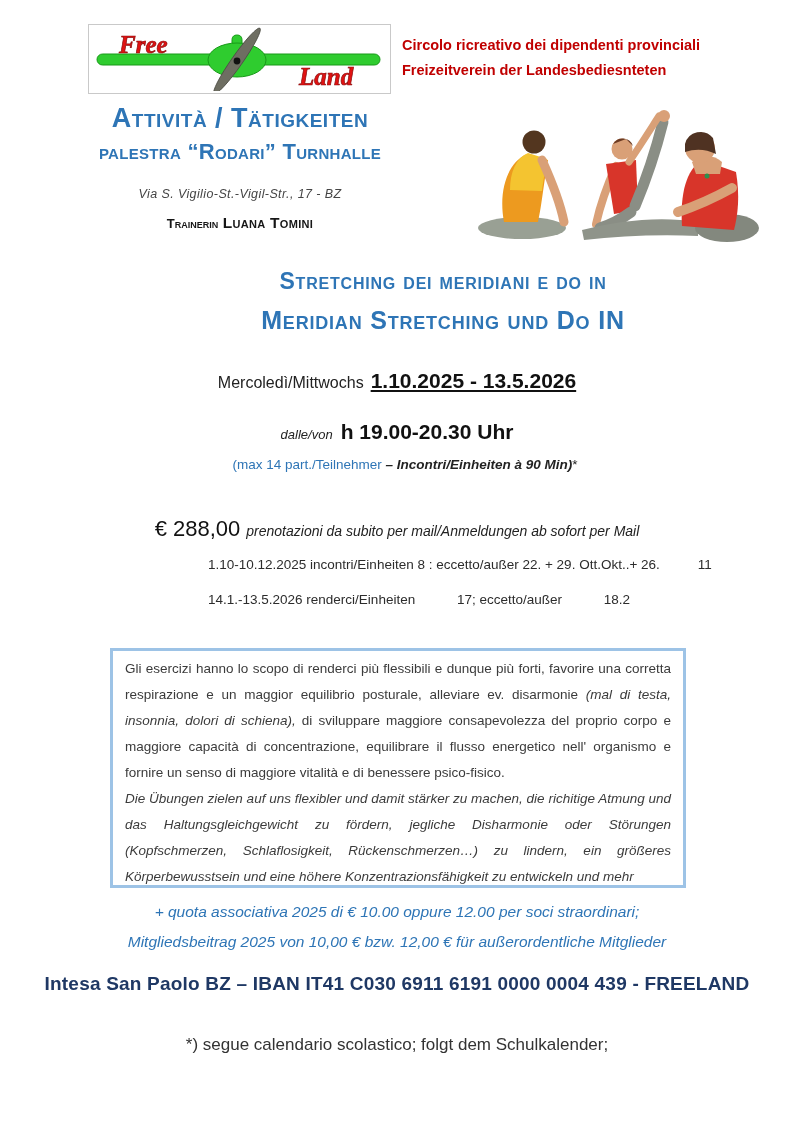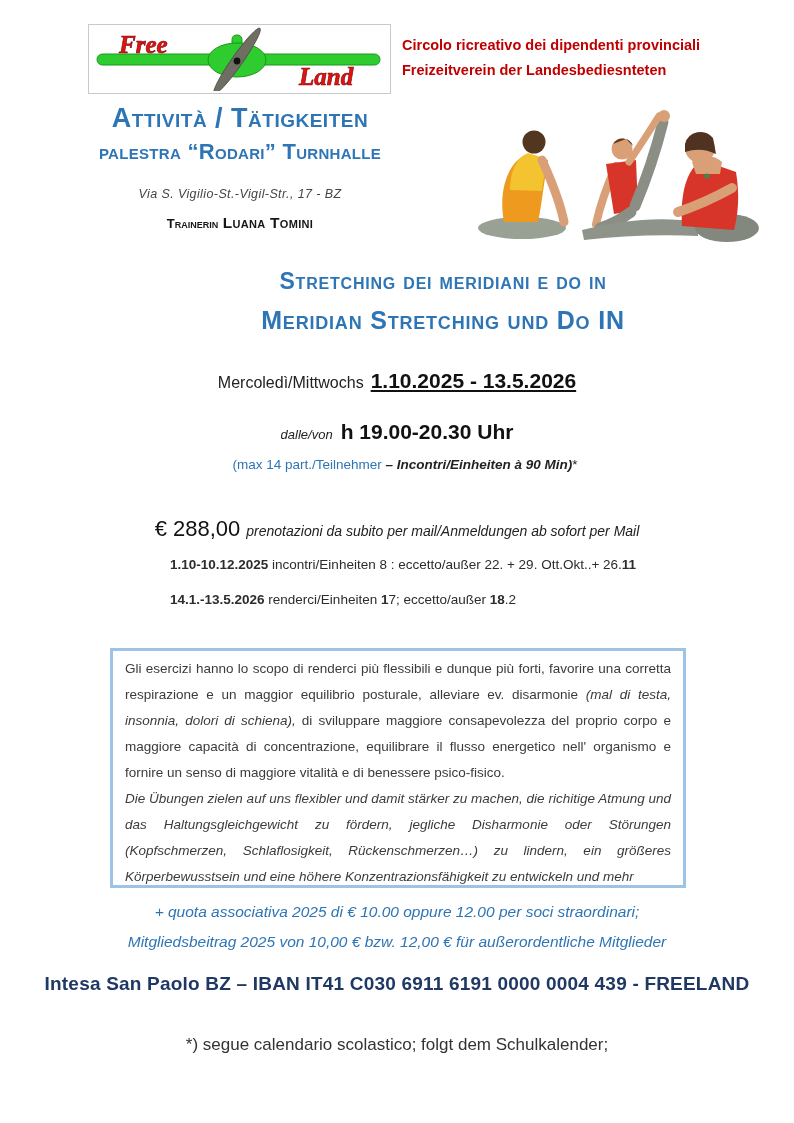--- a/index.html
+++ b/index.html
@@ -15,21 +15,21 @@
     width:794px;height:1123px;
     margin:0 auto;
     background:#ffffff;
     font-family:"Liberation Sans", sans-serif;
     color:var(--ink);
     overflow:hidden;
   }
   .abs{position:absolute;}
   .centered{left:0;width:794px;text-align:center;}
   .sc{font-variant:small-caps;}
-  .seg-b{font-weight:bold;}
+  .seg-b{font-weight:normal;margin-left:38px;}
   .seg-i{font-style:italic;}
   .seg-bi{font-weight:bold;font-style:italic;}
   .seg-blu{color:var(--blue);}
 
   .logo-box{left:88px;top:24px;width:301px;height:68px;border:1px solid #c9c9c9;background:#fff;font-family:Liberation Serif, serif;}
   .org{left:402px;top:33px;width:370px;font-size:14.5px;line-height:25px;font-weight:bold;color:var(--red);}
 
   .activity-title{top:103px;left:20px;width:440px;text-align:center;font-size:27px;font-weight:bold;color:var(--blue);letter-spacing:.5px;}
   .hall-title{top:139px;left:20px;width:440px;text-align:center;font-size:22px;font-weight:bold;color:var(--blue);letter-spacing:.3px;}
   .address{top:187px;left:20px;width:440px;text-align:center;font-size:12.5px;font-style:italic;color:#454545;letter-spacing:.4px;}

